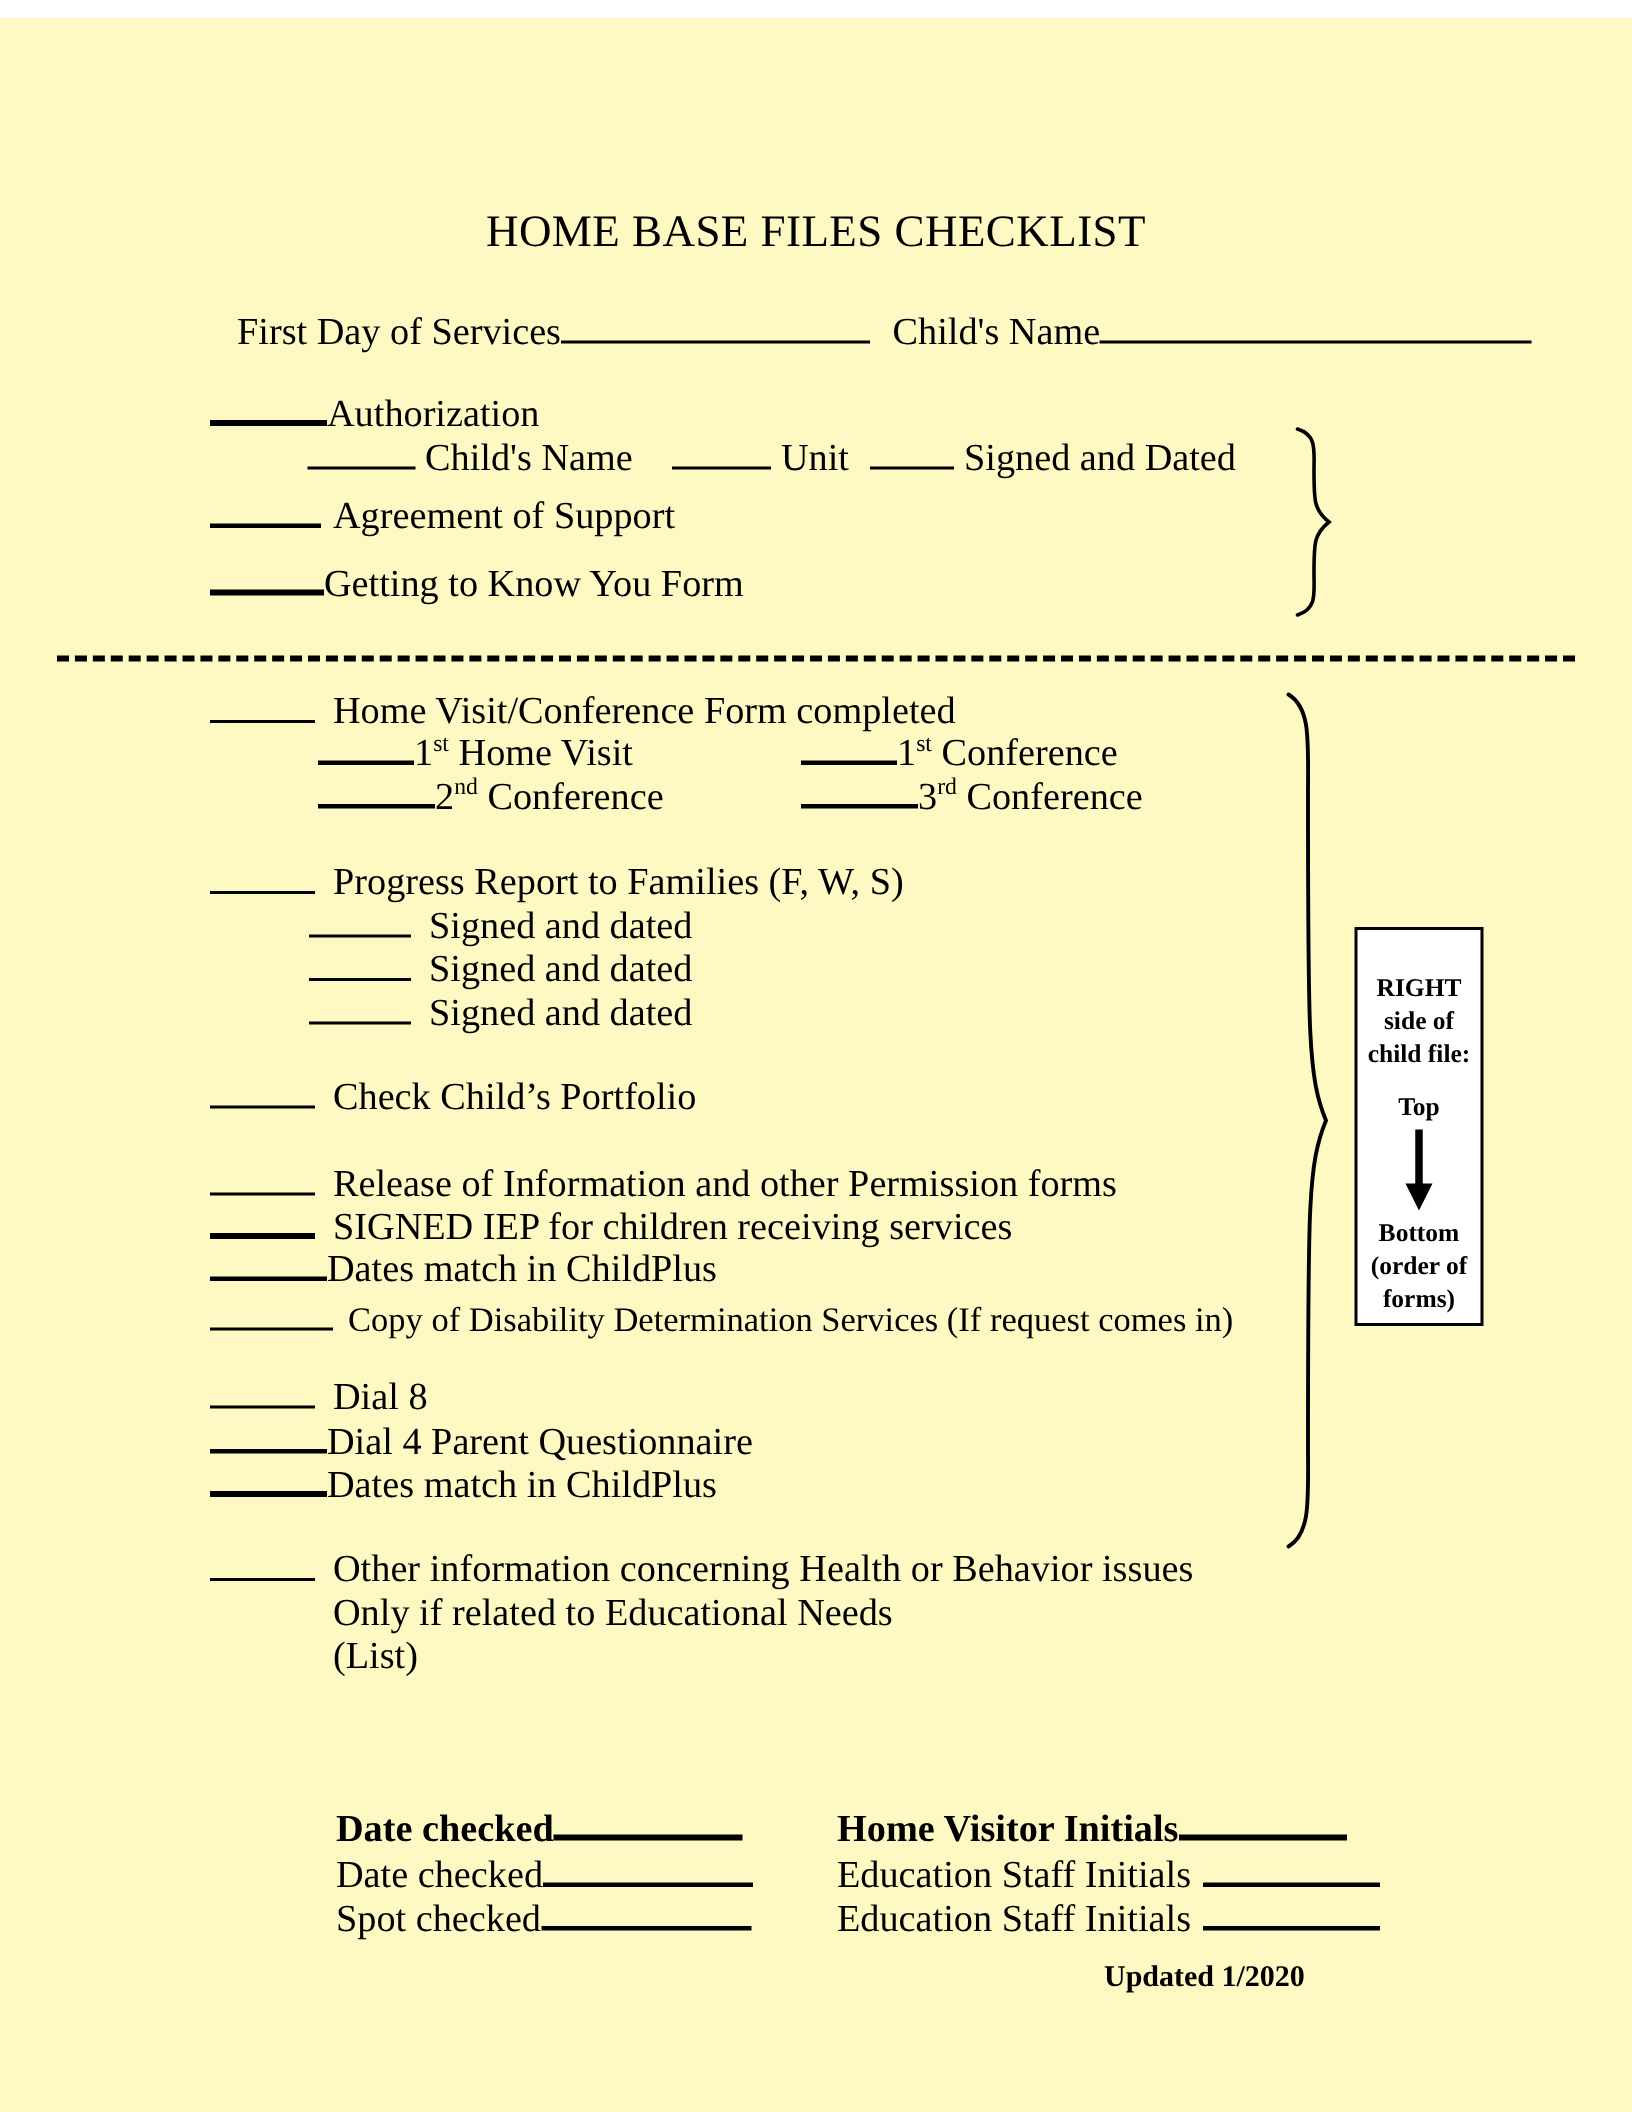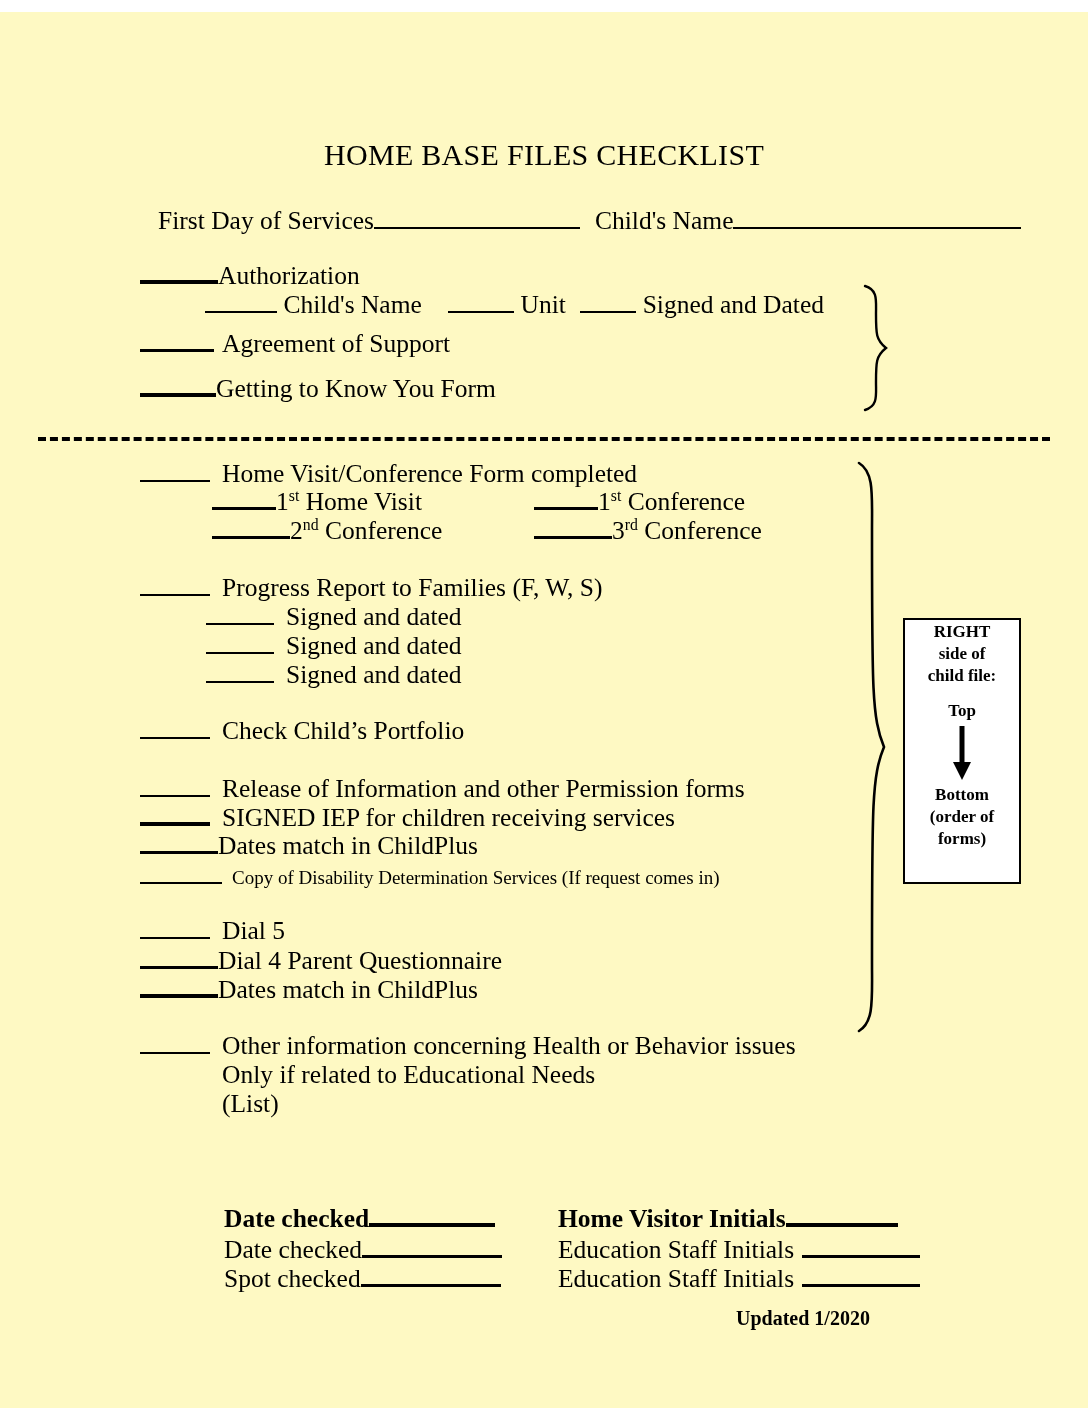--- a/index.html
+++ b/index.html
@@ -33,21 +33,21 @@
   }
 
   
   .row {
     position: absolute;
     white-space: nowrap;
     font-size: 25.5px;
     line-height: 1;
   }
   .small {
-    font-size: 19px;
+    font-size: 23px;
   }
   .bold { font-weight: bold; }
 
   
   .blank {
     display: inline-block;
     vertical-align: baseline;
     border-bottom: 2px solid #000;
     height: 0;
   }
@@ -84,23 +84,23 @@
   #left-side-box {
     left: 884px;
     top: 308px;
     width: 128px;
     height: 56px;
     padding-top: 8px;
   }
   #right-side-box {
     left: 903px;
     top: 606px;
-    width: 118px;
+    width: 86px;
     height: 266px;
-    padding-top: 1px;
+    padding-top: 28px;
   }
   #right-side-box .gap { height: 14px; }
   .arrow-wrap {
     display: block;
     height: 62px;
     position: relative;
   }
   .arrow-wrap svg { display: block; margin: 0 auto; }
 
   
@@ -212,21 +212,21 @@
 
   <div class="row" style="left:140px; top:821px;">
     <span class="blank thick" style="width:78px;"></span><span>Dates match in ChildPlus</span>
   </div>
 
   <div class="row small" style="left:140px; top:856px;">
     <span class="blank" style="width:82px;"></span><span style="padding-left:10px;">Copy of Disability Determination Services (If request comes in)</span>
   </div>
 
   <div class="row" style="left:140px; top:906px;">
-    <span class="blank" style="width:70px;"></span><span style="padding-left:12px;">Dial 5</span>
+    <span class="blank" style="width:70px;"></span><span style="padding-left:12px;">Dial 8</span>
   </div>
 
   <div class="row" style="left:140px; top:936px;text-align:center;">
     <span class="blank thick" style="width:78px;"></span><span>Dial 4 Parent Questionnaire</span>
   </div>
 
   <div class="row" style="left:140px; top:965px;">
     <span class="blank xthick" style="width:78px;"></span><span>Dates match in ChildPlus</span>
   </div>
 

